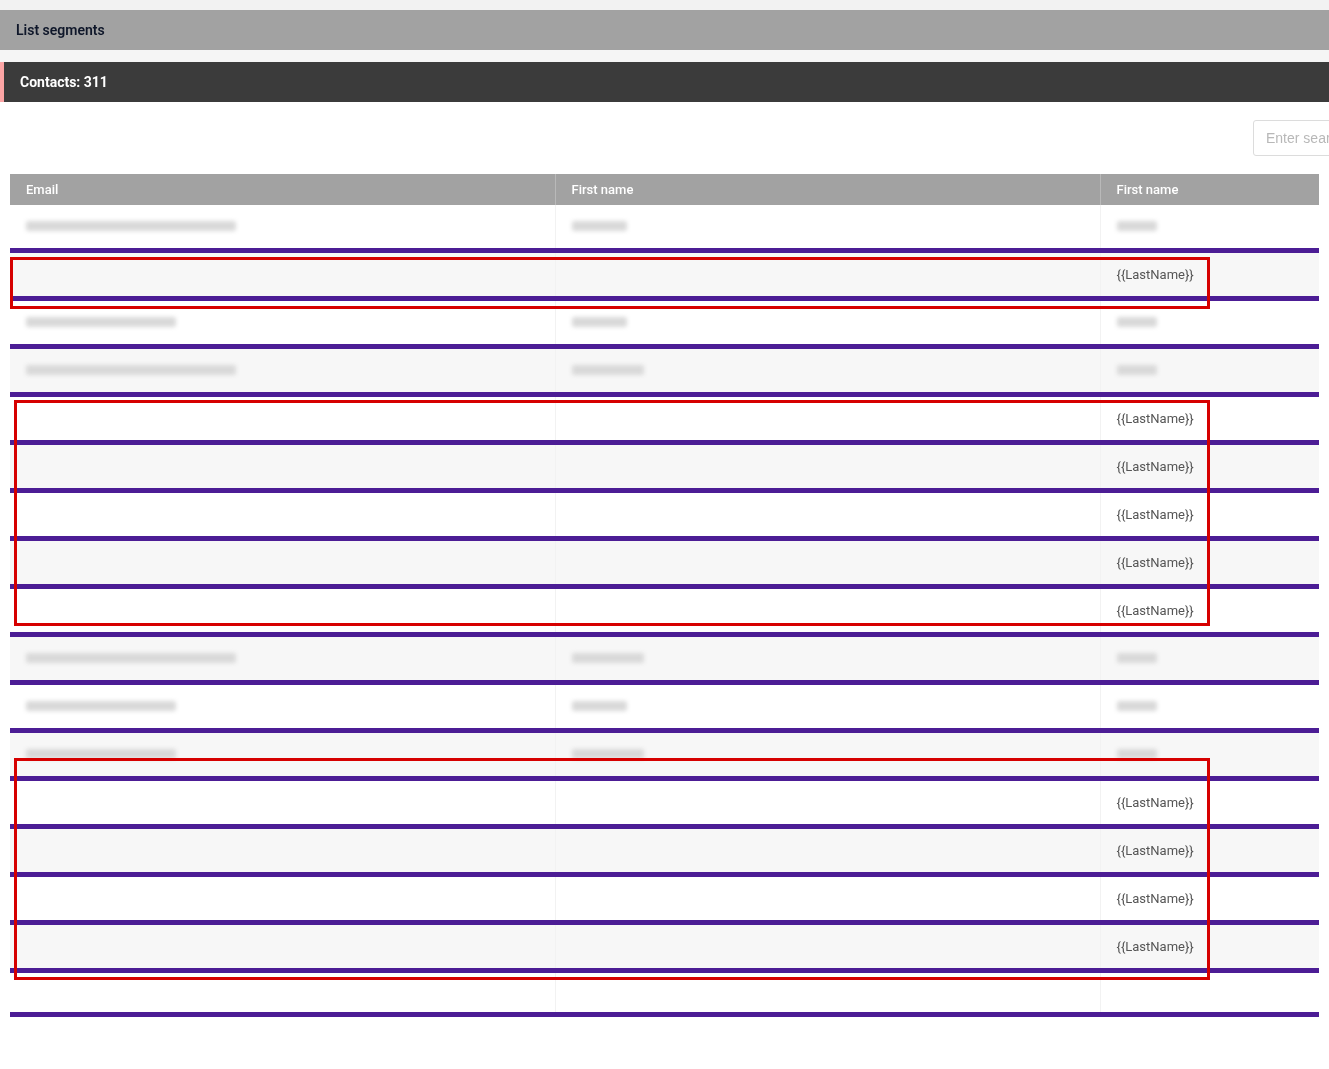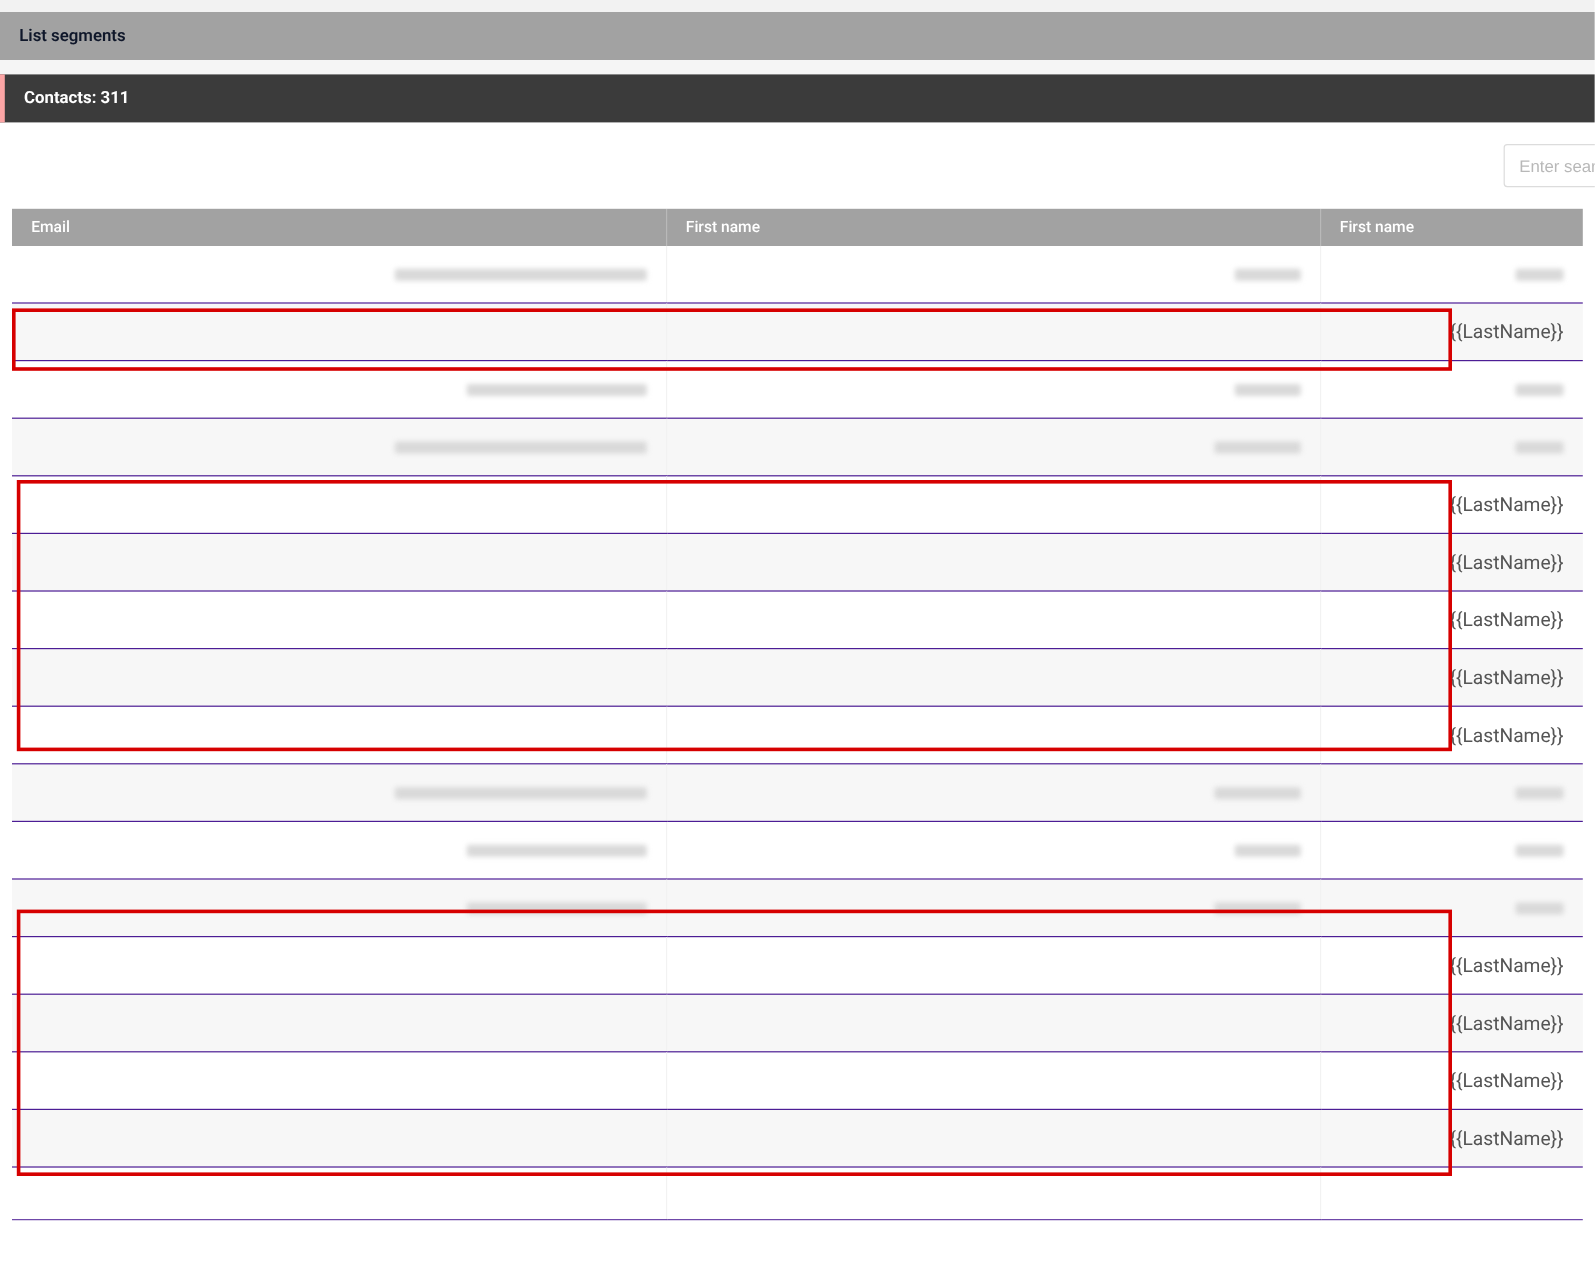--- a/index.html
+++ b/index.html
@@ -70,27 +70,26 @@
     padding: 8px 16px;
     border-right: 1px solid rgba(255,255,255,0.25);
   }
   thead th:last-child { border-right: none; }
   col.c-email { width: 545px; }
   col.c-first { width: 545px; }
   col.c-last  { width: auto; }
 
   tbody td {
     padding: 14px 16px;
-    font-size: 16px;
+    font-size: 13px;
     color: #555;
-    border-bottom: 1px solid #4c1d95;
+    border-bottom: 5px solid #4c1d95;
     border-right: 1px solid #f2f2f2;
     vertical-align: middle;
     height: 44px;
-    text-align: right;
   }
   tbody td:last-child { border-right: none; }
   tbody tr.alt td { background: #f7f7f7; }
 
   
   .blur-pill {
     display: inline-block;
     background: #d9d9d9;
     border-radius: 2px;
     height: 10px;

